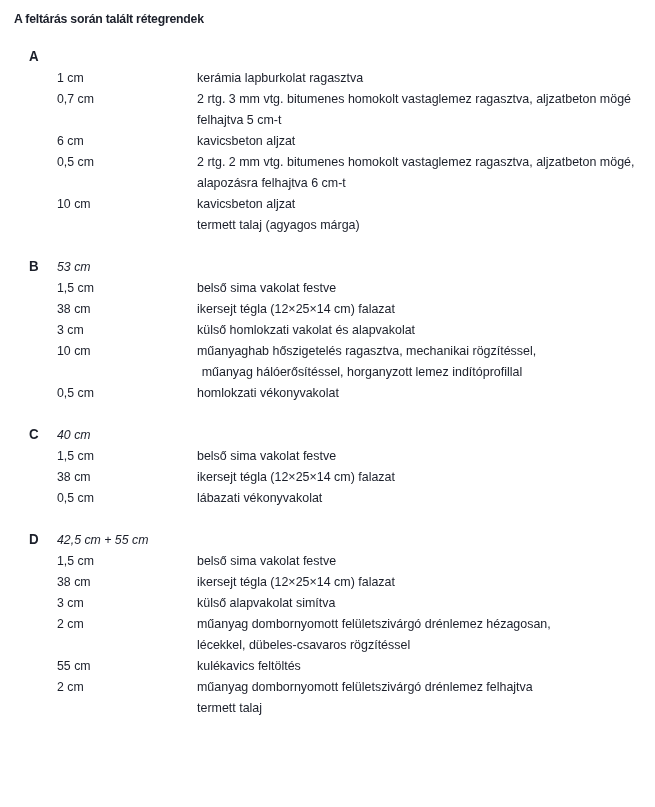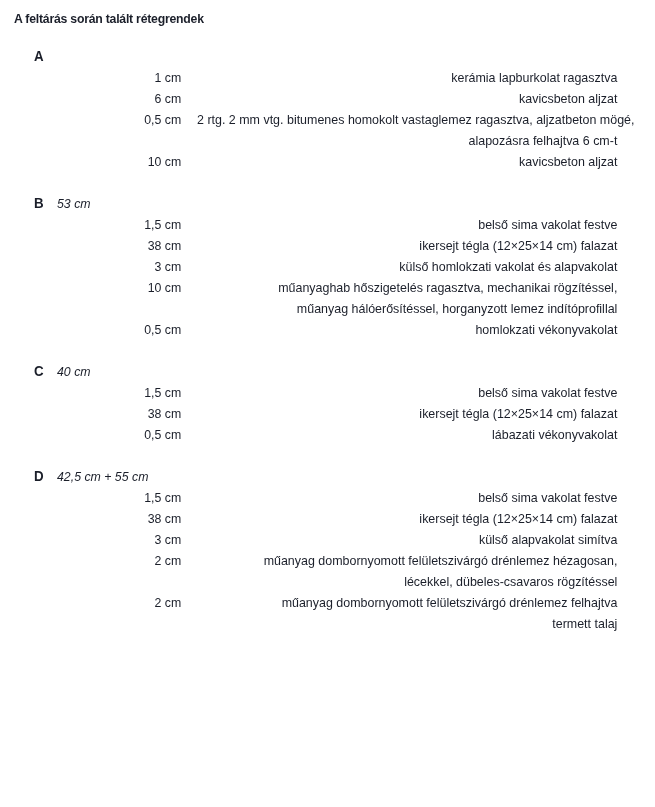--- a/index.html
+++ b/index.html
@@ -15,21 +15,20 @@
     color: #1b1f2a;
     -webkit-font-smoothing: antialiased;
   }
 
   #page {
     position: relative;
     width: 655px;
     height: 807px;
     box-sizing: border-box;
     padding: 0;
-    text-align: right;
   }
 
   
   .doc-title {
     position: absolute;
     left: 14px;
     top: 11px;
     font-size: 13.2px;
     font-weight: bold;
     letter-spacing: -0.25px;
@@ -129,38 +128,51 @@
           <div class="section-letter">A</div>
           <div class="section-total"></div>
         </div>
         <div class="layer-row">
           <div class="layer-thickness">1 cm</div>
           <div class="layer-desc">
             <span class="cont">kerámia lapburkolat ragasztva</span>
           </div>
         </div>
         <div class="layer-row">
+          <div class="layer-thickness">0,7 cm</div>
+          <div class="layer-desc">
+            <span class="cont">2 rtg. 3 mm vtg. bitumenes homokolt vastaglemez ragasztva, aljzatbeton mögé</span>
+            <span class="cont">felhajtva 5 cm-t</span>
+          </div>
+        </div>
+        <div class="layer-row">
           <div class="layer-thickness">6 cm</div>
           <div class="layer-desc">
             <span class="cont">kavicsbeton aljzat</span>
           </div>
         </div>
         <div class="layer-row">
           <div class="layer-thickness">0,5 cm</div>
           <div class="layer-desc">
             <span class="cont">2 rtg. 2 mm vtg. bitumenes homokolt vastaglemez ragasztva, aljzatbeton mögé,</span>
             <span class="cont">alapozásra felhajtva 6 cm-t</span>
           </div>
         </div>
         <div class="layer-row">
           <div class="layer-thickness">10 cm</div>
           <div class="layer-desc">
             <span class="cont">kavicsbeton aljzat</span>
           </div>
         </div>
+        <div class="layer-row">
+          <div class="layer-thickness"></div>
+          <div class="layer-desc">
+            <span class="cont">termett talaj (agyagos márga)</span>
+          </div>
+        </div>
       </div>
       <div class="section">
         <div class="section-head">
           <div class="section-letter">B</div>
           <div class="section-total">53 cm</div>
         </div>
         <div class="layer-row">
           <div class="layer-thickness">1,5 cm</div>
           <div class="layer-desc">
             <span class="cont">belső sima vakolat festve</span>
@@ -240,20 +252,26 @@
           </div>
         </div>
         <div class="layer-row">
           <div class="layer-thickness">2 cm</div>
           <div class="layer-desc">
             <span class="cont">műanyag dombornyomott felületszivárgó drénlemez hézagosan,</span>
             <span class="cont">lécekkel, dübeles-csavaros rögzítéssel</span>
           </div>
         </div>
         <div class="layer-row">
+          <div class="layer-thickness">55 cm</div>
+          <div class="layer-desc">
+            <span class="cont">kulékavics feltöltés</span>
+          </div>
+        </div>
+        <div class="layer-row">
           <div class="layer-thickness">2 cm</div>
           <div class="layer-desc">
             <span class="cont">műanyag dombornyomott felületszivárgó drénlemez felhajtva</span>
             <span class="cont">termett talaj</span>
           </div>
         </div>
       </div>
     </div>
 
 </div>

